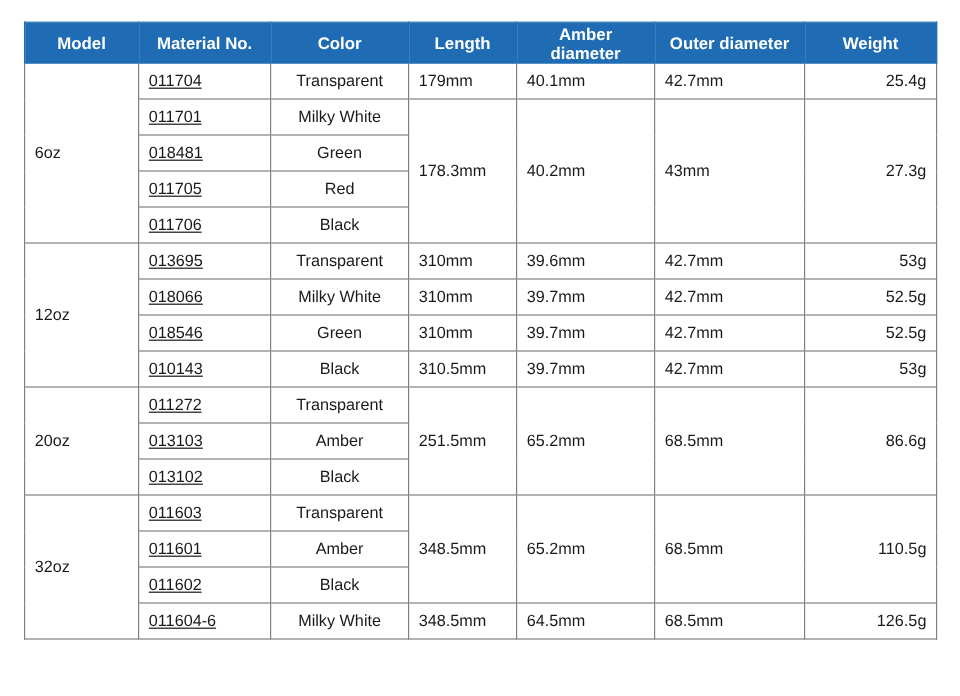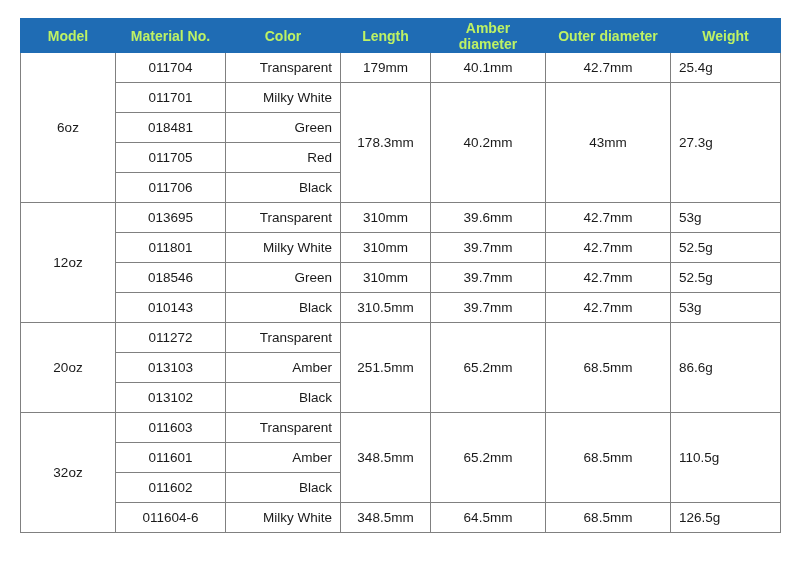--- a/index.html
+++ b/index.html
@@ -28,45 +28,45 @@
     font-size: 13.5px;
     color: #1a1a1a;
     height: 30px;
     padding: 0 8px;
     box-sizing: border-box;
     background: #ffffff;
     font-weight: normal;
   }
   table.spec-table thead th {
     background: #1f6cb4;
-    color: #bef264;
+    color: #ffffff;
     font-weight: bold;
     text-align: center;
     height: 34px;
     border: 1px solid #1f6cb4;
     font-size: 14px;
   }
   td.model-cell {
     background: #f2f2f2;
-    text-align: center;
+    text-align: left;
     font-weight: bold;
     font-size: 14px;
   }
   td.matno-cell {
+    text-decoration: underline;
+  }
+  td.color-cell {
     text-align: center;
-  }
-  td.color-cell {
+    padding-left: 12px;
+  }
+  td.num-cell {
+    text-align: left;
+  }
+  td.weight-cell {
     text-align: right;
-    padding-left: 12px;
-  }
-  td.num-cell {
-    text-align: center;
-  }
-  td.weight-cell {
-    text-align: left;
   }
   .col-model    { width: 95px; }
   .col-matno    { width: 110px; }
   .col-color    { width: 115px; }
   .col-length   { width: 90px; }
   .col-inner    { width: 115px; }
   .col-outer    { width: 125px; }
   .col-weight   { width: 110px; }
 </style>
 </head>
@@ -127,21 +127,21 @@
         <tr>
           <td class="model-cell" rowspan="4">12oz</td>
           <td class="matno-cell">013695</td>
           <td class="color-cell">Transparent</td>
           <td class="num-cell">310mm</td>
           <td class="num-cell">39.6mm</td>
           <td class="num-cell">42.7mm</td>
           <td class="weight-cell">53g</td>
         </tr>
         <tr>
-          <td class="matno-cell">011801</td>
+          <td class="matno-cell">018066</td>
           <td class="color-cell">Milky White</td>
           <td class="num-cell">310mm</td>
           <td class="num-cell">39.7mm</td>
           <td class="num-cell">42.7mm</td>
           <td class="weight-cell">52.5g</td>
         </tr>
         <tr>
           <td class="matno-cell">018546</td>
           <td class="color-cell">Green</td>
           <td class="num-cell">310mm</td>

